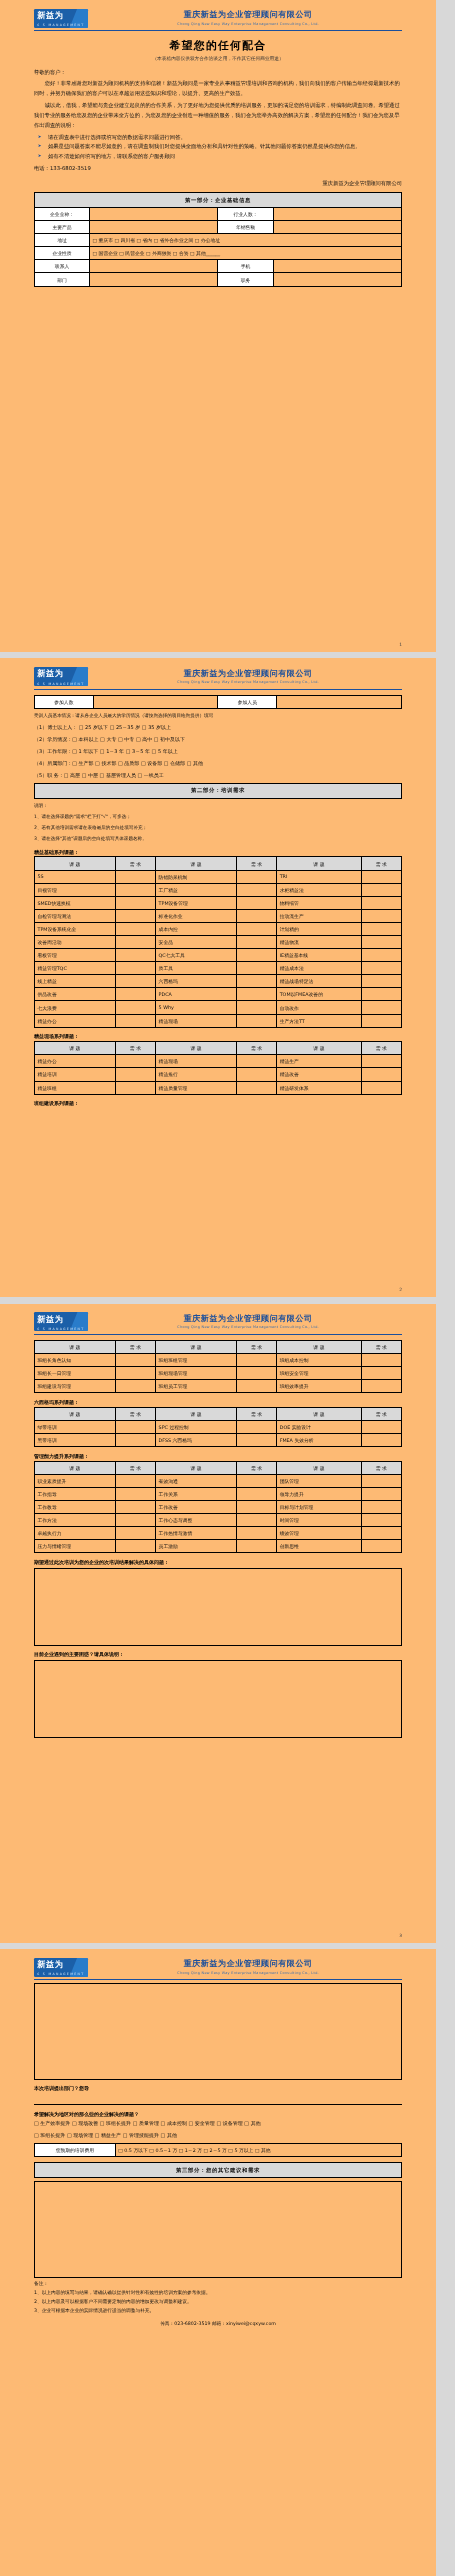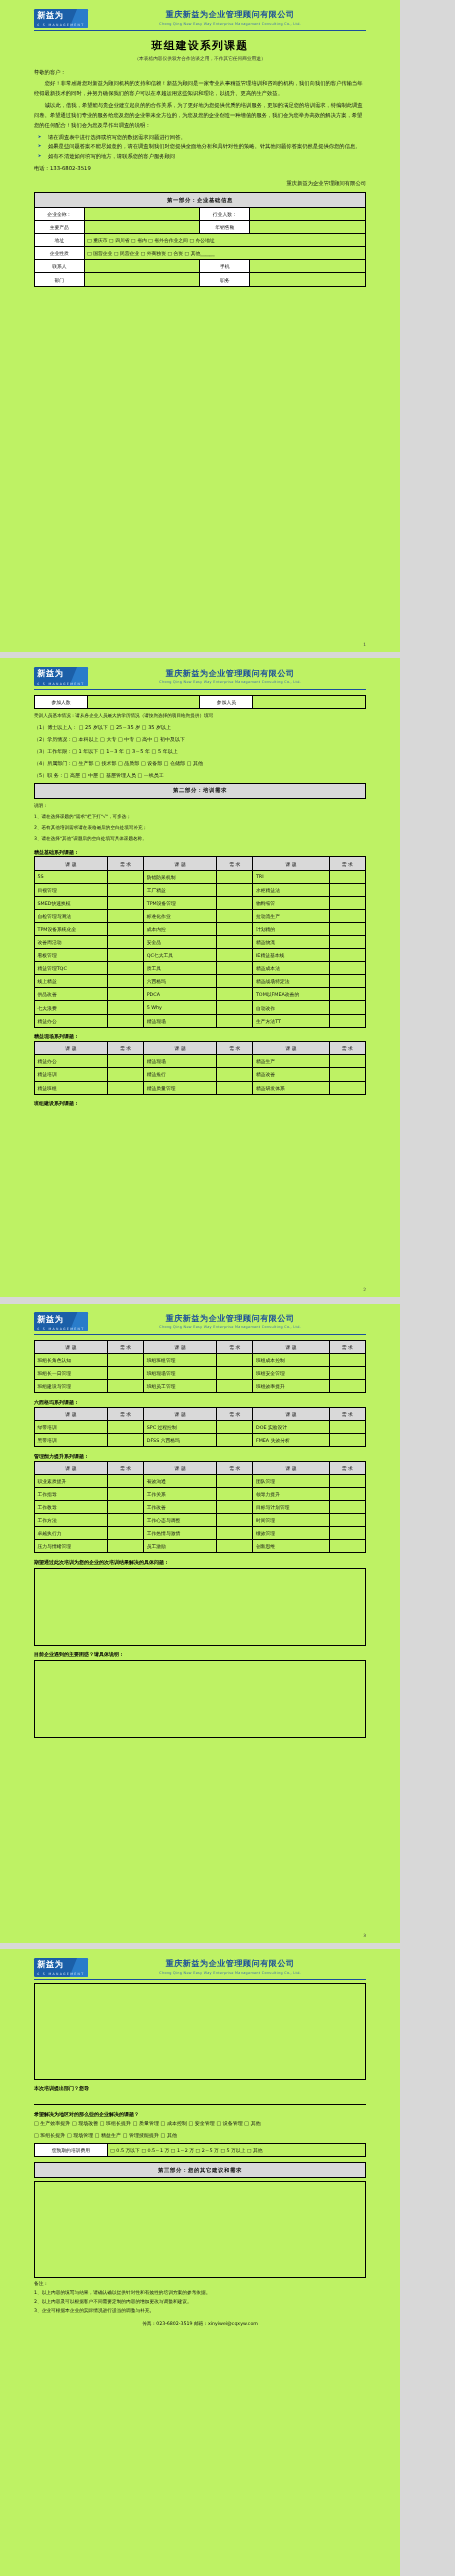--- a/index.html
+++ b/index.html
@@ -1,18 +1,18 @@
 <!DOCTYPE html>
 <html style="font-size:10px"><head>
 <meta charset="utf-8">
 <style>
   html,body{margin:0;padding:0;background:#d8d8d8;}
   body{font-family:"DejaVu Sans","Liberation Sans",sans-serif;}
   .doc{width:456px;margin:0 auto;}
-  .page{width:400px;background:#bef264;box-sizing:border-box;padding:8.9px 34px 6.3px 34px;position:relative;margin-bottom:6.3px;}
+  .page{width:436px;background:#fdba74;box-sizing:border-box;padding:8.9px 34px 6.3px 34px;position:relative;margin-bottom:6.3px;}
   .page.p1{height:652px;}
   .page.p2{height:639px;}
   .page.p3{height:639px;}
   .page.p4{height:639px;}
 
   
   .hdr{display:flex;align-items:flex-start;gap:6.3px;}
   .logo{width:54px;height:19px;background:#1b5fa8;border-radius:1.3px;position:relative;flex:none;overflow:hidden;}
   .logo .lg-txt{position:absolute;left:3.2px;top:1.3px;color:#fff;font-size:8.2px;font-weight:bold;letter-spacing:0.6px;}
   .logo .lg-sub{position:absolute;left:3.2px;bottom:0.6px;color:#cfe2f5;font-size:3.2px;letter-spacing:1.3px;}
@@ -65,21 +65,21 @@
         <div class="lg-txt">新益为</div>
         <div class="lg-sub">6 S MANAGEMENT</div>
       </div>
       <div class="hdr-txt">
         <div class="hdr-cn">重庆新益为企业管理顾问有限公司</div>
         <div class="hdr-en">Chong Qing New Easy Way Enterprise Management Consulting Co., Ltd.</div>
       </div>
     </div>
     <div class="hdr-rule"></div>
 
-    <div class="doc-title">班组建设系列课题</div>
+    <div class="doc-title">希望您的任何配合</div>
     <div class="doc-sub">（本表格内容仅供双方合作洽谈之用，不作其它任何商业用途）</div>
 
     <div class="para">尊敬的客户：</div>
     <div class="para ind">您好！非常感谢您对新益为顾问机构的支持和信赖！新益为顾问是一家专业从事精益管理培训和咨询的机构，我们向我们的客户传输当年经得最新技术的同时，并努力确保我们的客户可以在卓越运用这些知识和理论，以提升、更高的生产效益。</div>
     <div class="para ind">诚以此，借我，希望能与贵企业建立起良的的合作关系，为了更好地为您提供优质的培训服务，更加的满足您的培训需求，特编制此调查问卷。希望通过我们专业的服务给您及您的企业带来全方位的，为您及您的企业创造一种增值的服务，我们会为您举办高效的解决方案，希望您的任何配合！我们会为您及早作出调查的说明：</div>
 
     <ul class="bullets">
       <li>请在调查表中进行选择或填写您的数据需求问题进行回答。</li>
       <li>如果是些问题答案不能尽如意的，请在调查制我们对您提供全面地分析和具针对性的策略。针其他问题你答案仍然是提供你您的信息。</li>
       <li>如有不清楚如何填写的地方，请联系您的客户服务顾问</li>

